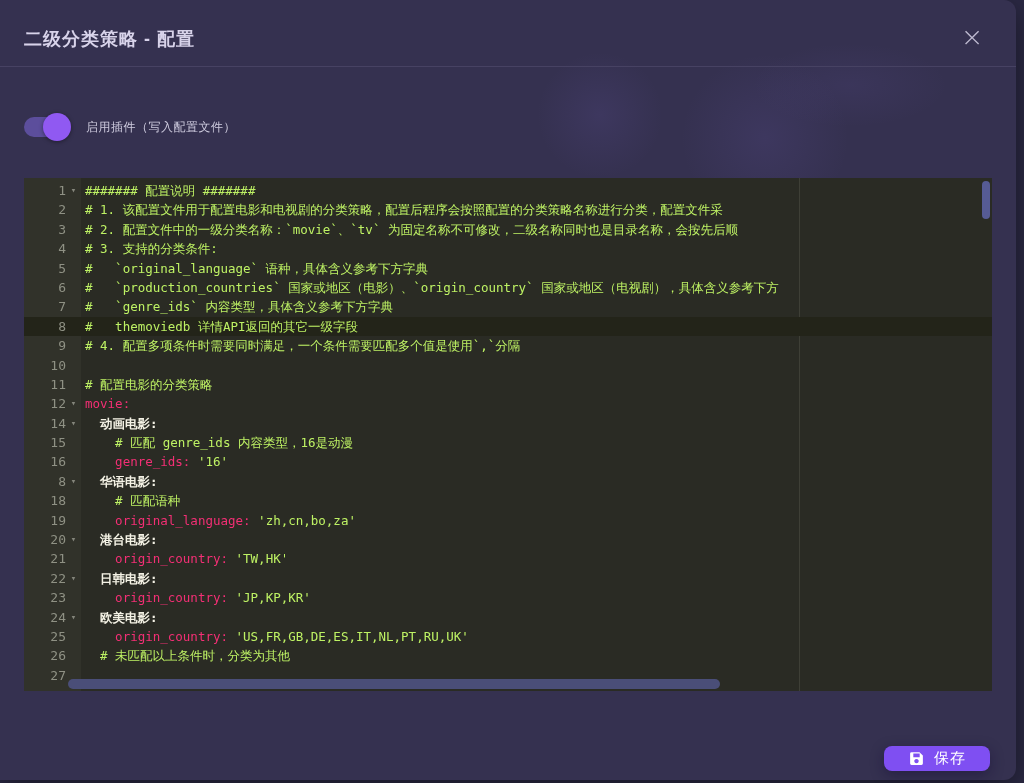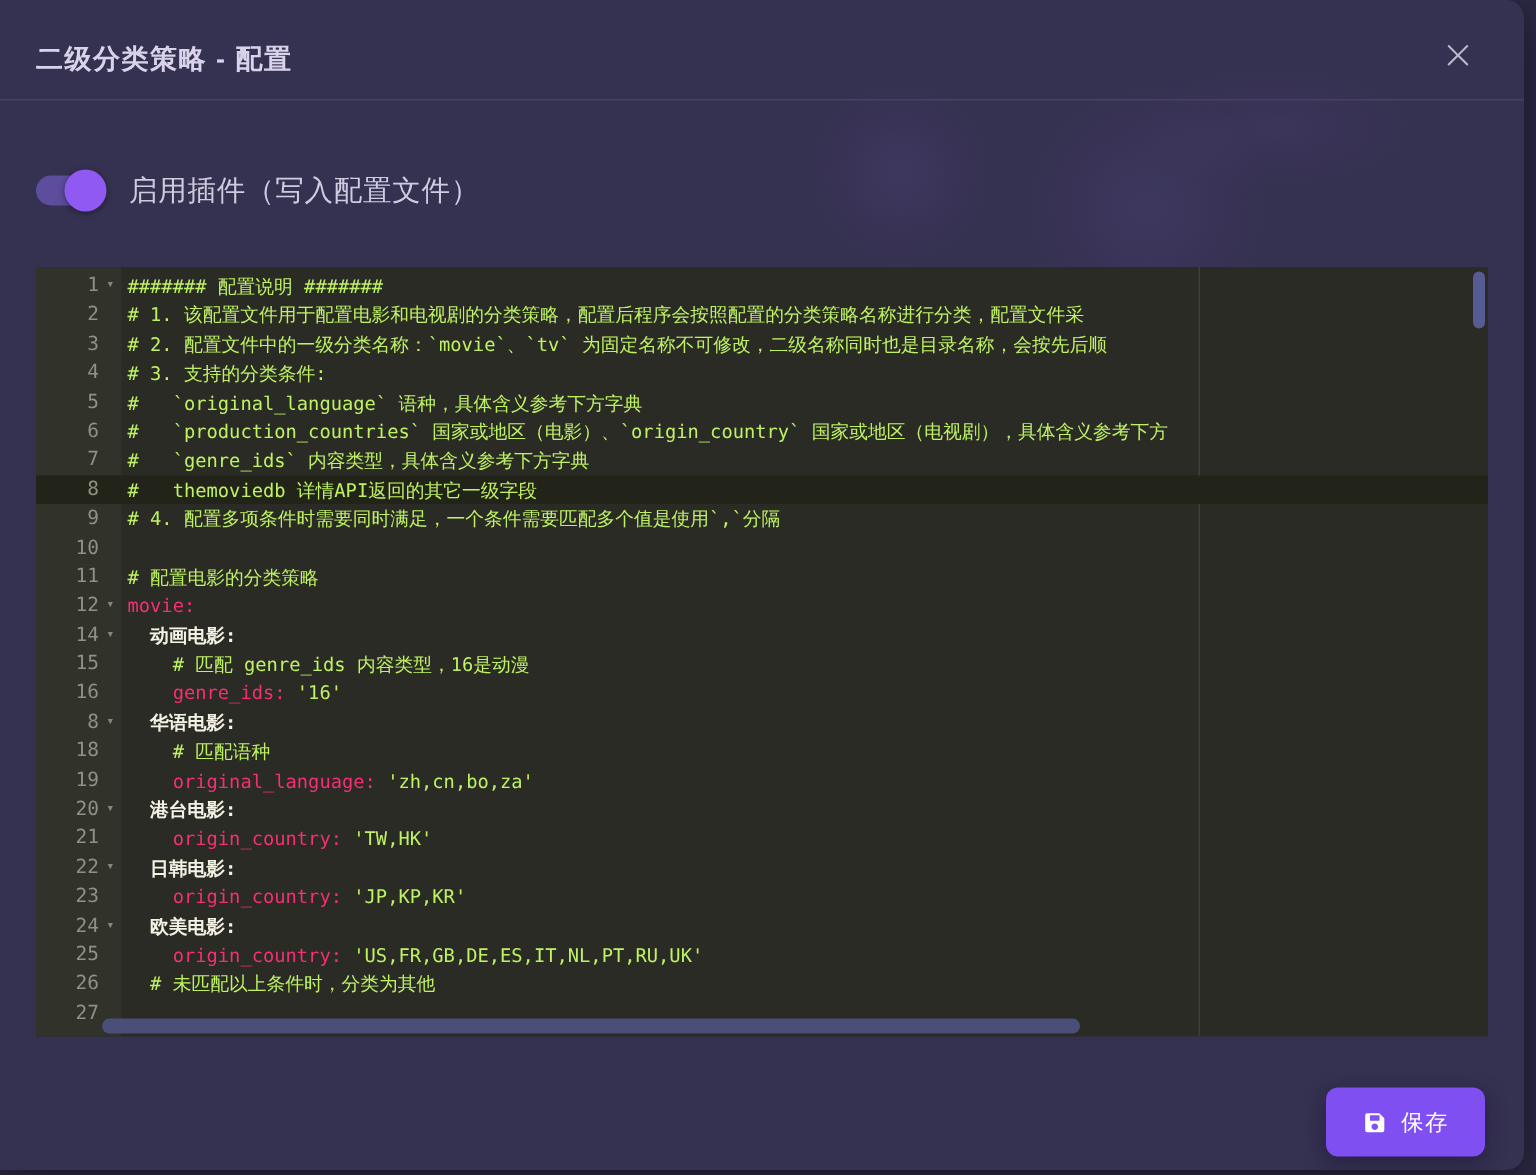--- a/index.html
+++ b/index.html
@@ -47,21 +47,21 @@
   .switch .track {
     position:absolute; left:0; top:0; width:44px; height:20px;
     border-radius:10px; background:#6a58b5; opacity:.75;
   }
   .switch .thumb {
     position:absolute; top:-4px; width:28px; height:28px; border-radius:50%;
     background:#9059f2; box-shadow:0 1px 4px rgba(0,0,0,.4);
     left:0; transition:left .1s;
   }
   .switch.on .thumb { left:19px; }
-  .toggle-label { font-size:19px; color:#cfccdf; letter-spacing:.5px; }
+  .toggle-label { font-size:12px; color:#cfccdf; letter-spacing:.5px; }
   
   .editor {
     position:absolute; left:24px; top:178px; width:968px; height:513px;
     background:#2a2b24; overflow:hidden;
     font-family:"DejaVu Sans Mono","Liberation Mono",monospace;
     font-size:12.5px;
   }
   .gutter-bg {
     position:absolute; left:0; top:0; bottom:0; width:57px;
     background:#31322a;
@@ -90,21 +90,21 @@
   .vscroll {
     position:absolute; right:2px; top:3px; width:8px; height:38px;
     border-radius:4px; background:#565b94; cursor:pointer;
   }
   .hscroll {
     position:absolute; left:44px; bottom:2px; width:652px; height:10px;
     border-radius:5px; background:#4a4e78; cursor:pointer;
   }
   
   .save-btn {
-    position:absolute; right:26px; bottom:9px; height:46px; min-width:95px;
+    position:absolute; right:26px; bottom:9px; height:25px; min-width:95px;
     padding:0 24px; border:none; border-radius:8px;
     background:#7f4ff2; color:#fff; font-size:15px; letter-spacing:1px;
     display:flex; align-items:center; justify-content:center; gap:9px;
     cursor:pointer; box-shadow:0 4px 14px rgba(20,10,50,.45);
     font-family:"Liberation Sans","DejaVu Sans",sans-serif;
   }
   .save-btn svg { display:block; }
 </style>
 </head>
 <body>

